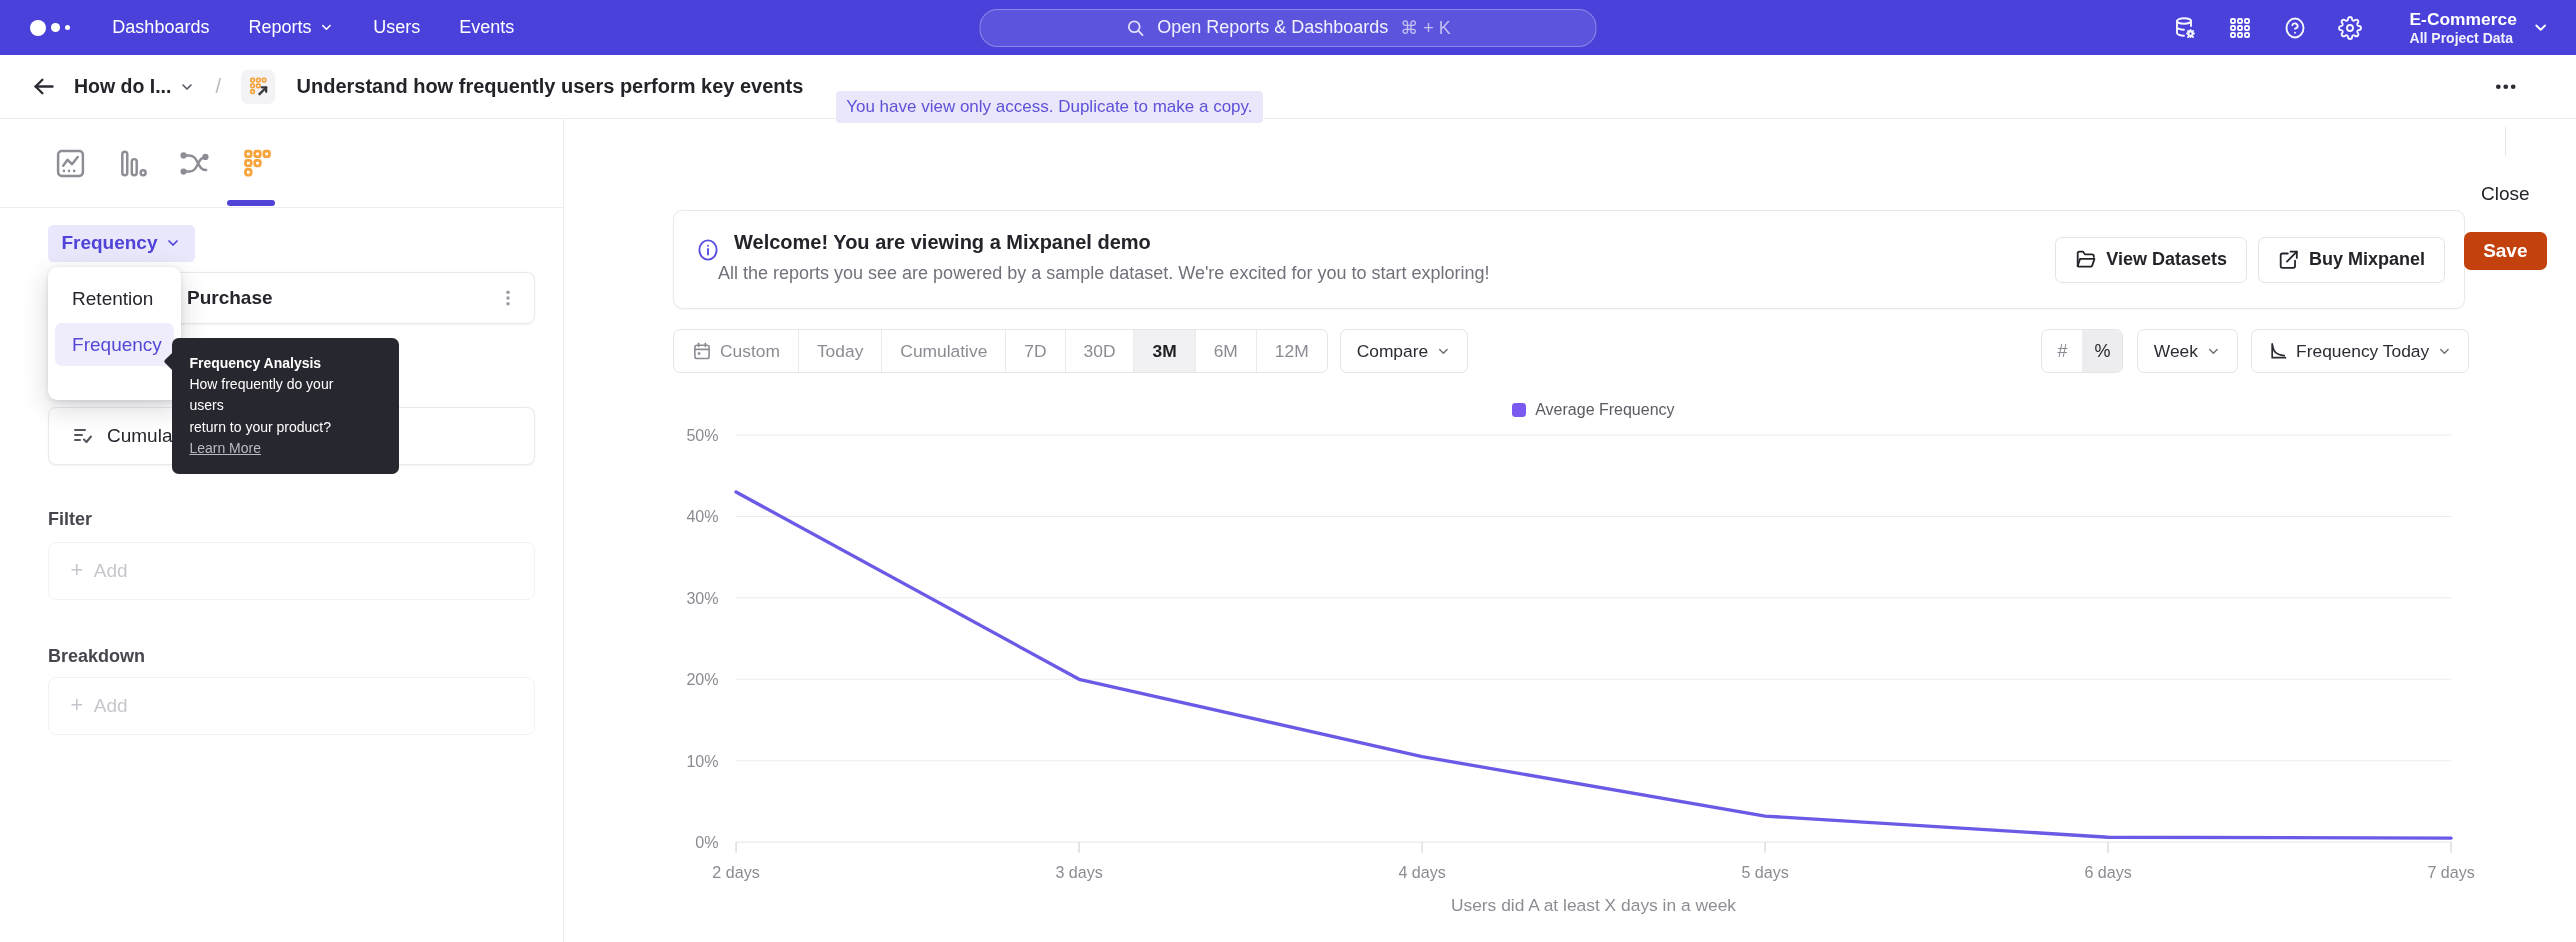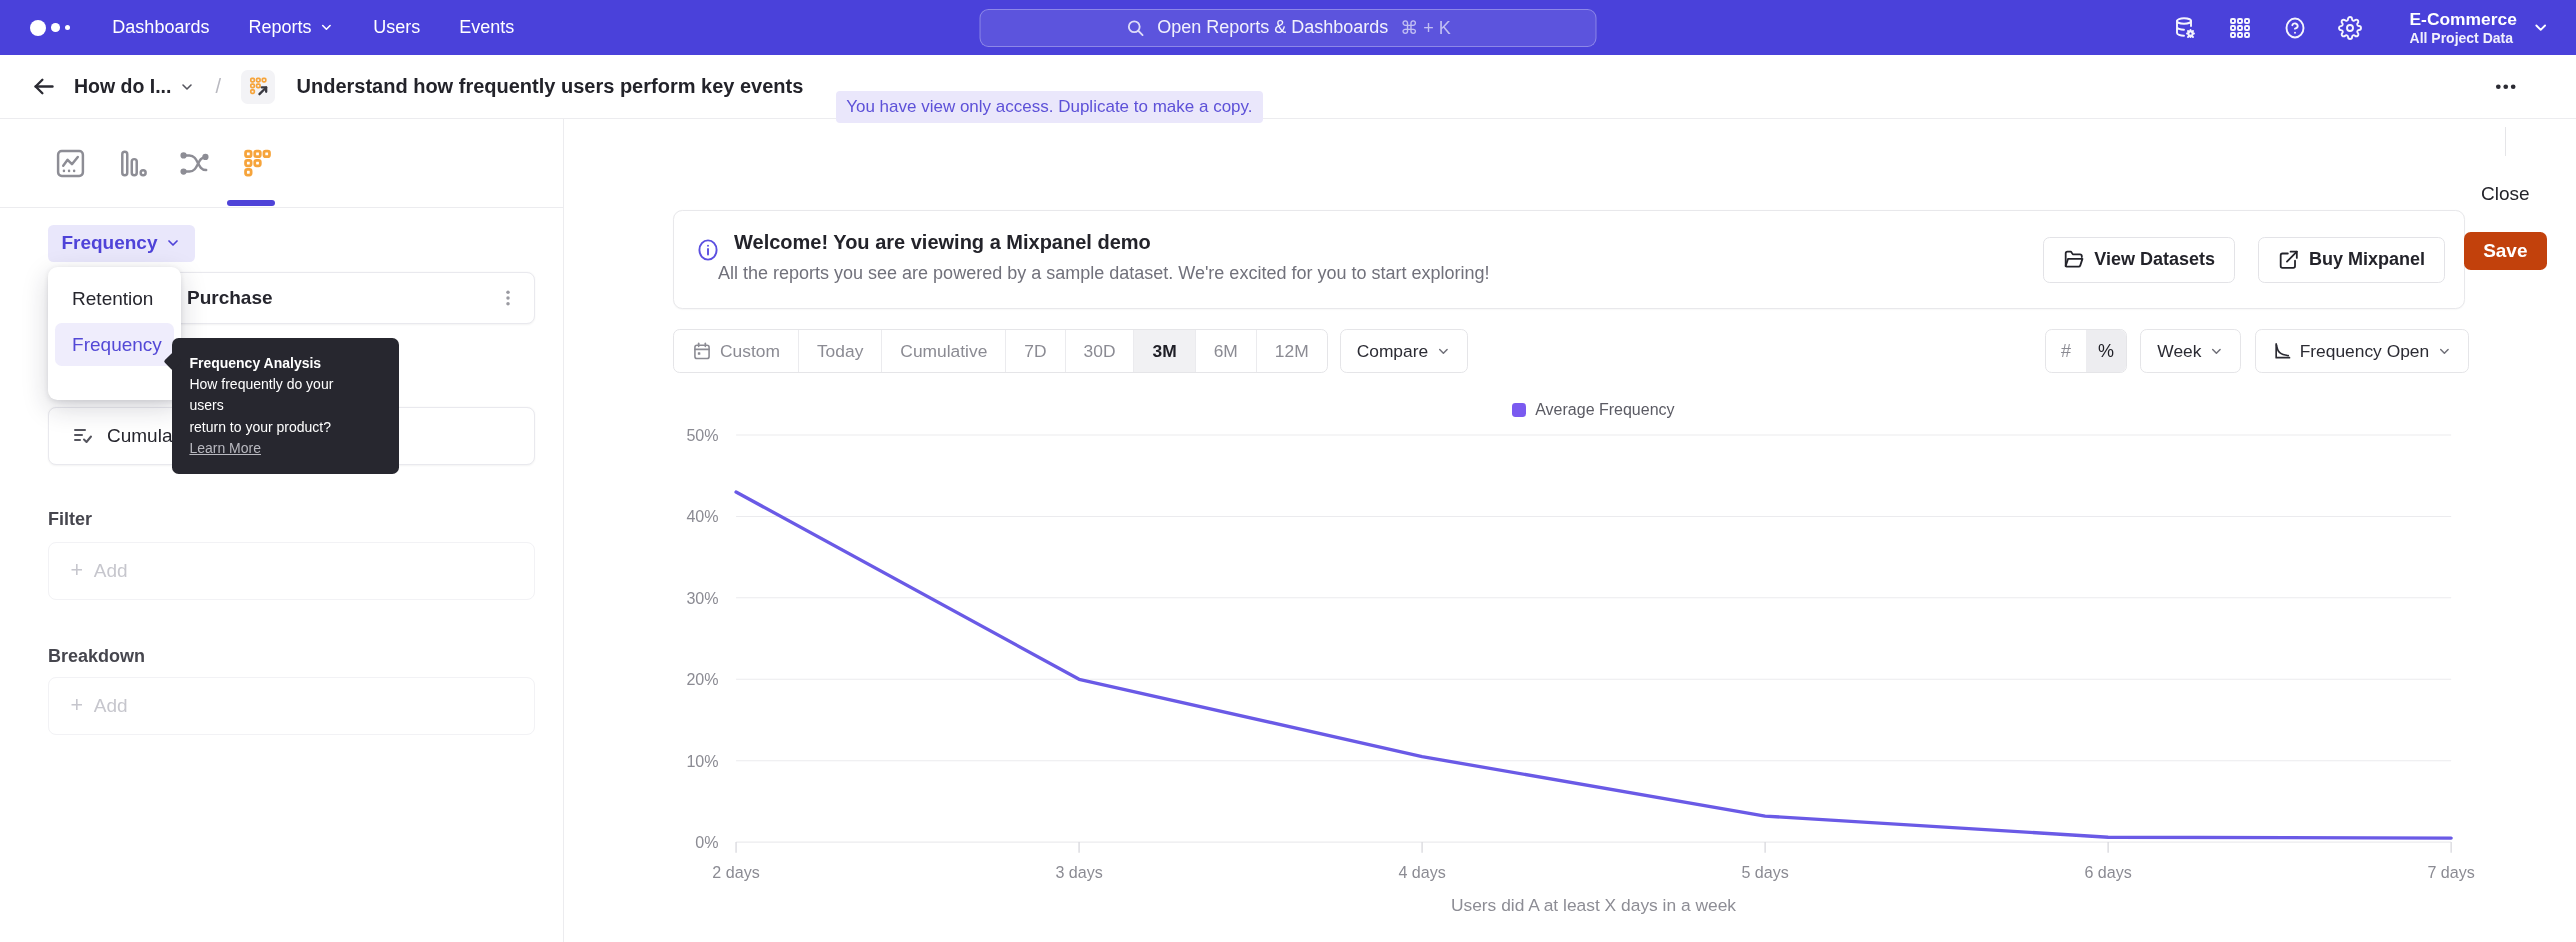--- a/index.html
+++ b/index.html
@@ -12,21 +12,21 @@
   .topnav { position:absolute; top:0; left:0; right:0; height:55px; background:#4a41da;
             display:flex; align-items:center; color:#fff; padding:0 29.5px; z-index:50; }
   .logo { display:flex; align-items:center; gap:5.4px; margin-right:42px; }
   .logo i { display:block; border-radius:50%; background:#fff; }
   .logo i:nth-child(1){ width:16px; height:16px; }
   .logo i:nth-child(2){ width:8.7px; height:8.7px; }
   .logo i:nth-child(3){ width:5.4px;  height:5.4px; }
   .nav-items { display:flex; align-items:center; gap:39px; font-size:18px; font-weight:500; }
   .nav-item { display:flex; align-items:center; gap:8px; cursor:pointer; white-space:nowrap; }
   .searchbar { position:absolute; left:50%; transform:translateX(-50%); top:8.7px; width:617px; height:38px;
-               background:rgba(255,255,255,0.10); border:0.7px solid rgba(255,255,255,0.30); border-radius:9px;
+               background:rgba(255,255,255,0.10); border:0.7px solid rgba(255,255,255,0.30); border-radius:18px;
                display:flex; align-items:center; justify-content:center; gap:12px; font-size:18px; }
   .searchbar .ph { color:rgba(255,255,255,0.92); }
   .searchbar .kbd { color:rgba(255,255,255,0.62); }
   .nav-right { position:absolute; right:27px; top:0; height:55px; display:flex; align-items:center; gap:31px; }
   .nav-icon { width:24px; height:24px; color:#fff; opacity:.95; }
   .project { display:flex; align-items:center; gap:14.8px; margin-left:17px; cursor:pointer; }
   .project .pname { font-size:17.4px; font-weight:700; line-height:1.15; }
   .project .pscope { font-size:14px; font-weight:600; opacity:.92; }
 
   
@@ -92,21 +92,21 @@
              color:#c6c6cd; font-size:19px; cursor:pointer; }
   .add-box .plus { font-size:21.5px; line-height:1; }
 
   
   .main { position:absolute; top:119px; left:564px; right:0; bottom:0; background:#fff; }
   .banner { position:absolute; left:109px; top:91px; width:1792px; height:99px; background:#fff;
             border:0.7px solid #e8e8eb; border-radius:9.4px; box-shadow:0 0.7px 1.3px rgba(0,0,0,.03); }
   .banner .info-ic { position:absolute; left:21.5px; top:27px; width:24px; height:24px; color:#5b4fe0; }
   .banner .b-title { position:absolute; left:60px; top:20px; font-size:20px; font-weight:700; color:#23232a; }
   .banner .b-sub { position:absolute; left:44px; top:52px; font-size:18px; color:#71717b; }
-  .banner .b-actions { position:absolute; right:19px; top:25.5px; display:flex; gap:23px; }
+  .banner .b-actions { position:absolute; right:19px; top:25.5px; display:flex; gap:11px; }
   .wbtn { display:flex; align-items:center; gap:9.4px; height:46px; padding:0 19px; background:#fff;
           border:0.7px solid #e3e3e7; border-radius:6.7px; font-size:18px; font-weight:600; color:#23232a;
           cursor:pointer; font-family:inherit; }
   .wbtn .wic { width:21.5px; height:21.5px; color:#23232a; }
 
   .controls-left { position:absolute; left:109px; top:210px; display:flex; gap:12px; }
   .date-seg { display:flex; align-items:stretch; height:44px; border:0.7px solid #e5e5e8; border-radius:6.7px;
               overflow:hidden; background:#fff; }
   .date-cell { display:flex; align-items:center; gap:8px; padding:0 18px; font-size:17.4px; color:#8b8b93;
                border-left:0.7px solid #ebebee; cursor:pointer; white-space:nowrap; }
@@ -466,21 +466,21 @@
             </svg>
         </span>
       </button>
       <button class="ctl-btn">
         <span>
           <svg viewBox="0 0 24 24" width="20" height="20" fill="none" stroke="currentColor" stroke-width="2" stroke-linecap="round" stroke-linejoin="round">
             <polyline points="5 3.5 5 20 21 20"></polyline>
               <path d="M5.5 5c1 8.5 4.5 11.5 14 12.5"></path>
           </svg>
         </span>
-        <span>Frequency Open</span>
+        <span>Frequency Today</span>
         <span class="chev-g">
           <svg width="14.8" height="14.8" viewBox="0 0 24 24" fill="none" stroke="currentColor" stroke-width="2.4" stroke-linecap="round" stroke-linejoin="round">
               <path d="M6 9l6 6 6-6"></path>
             </svg>
         </span>
       </button>
     </div>
 
     <div class="legend">
       <div class="legend-inner">

